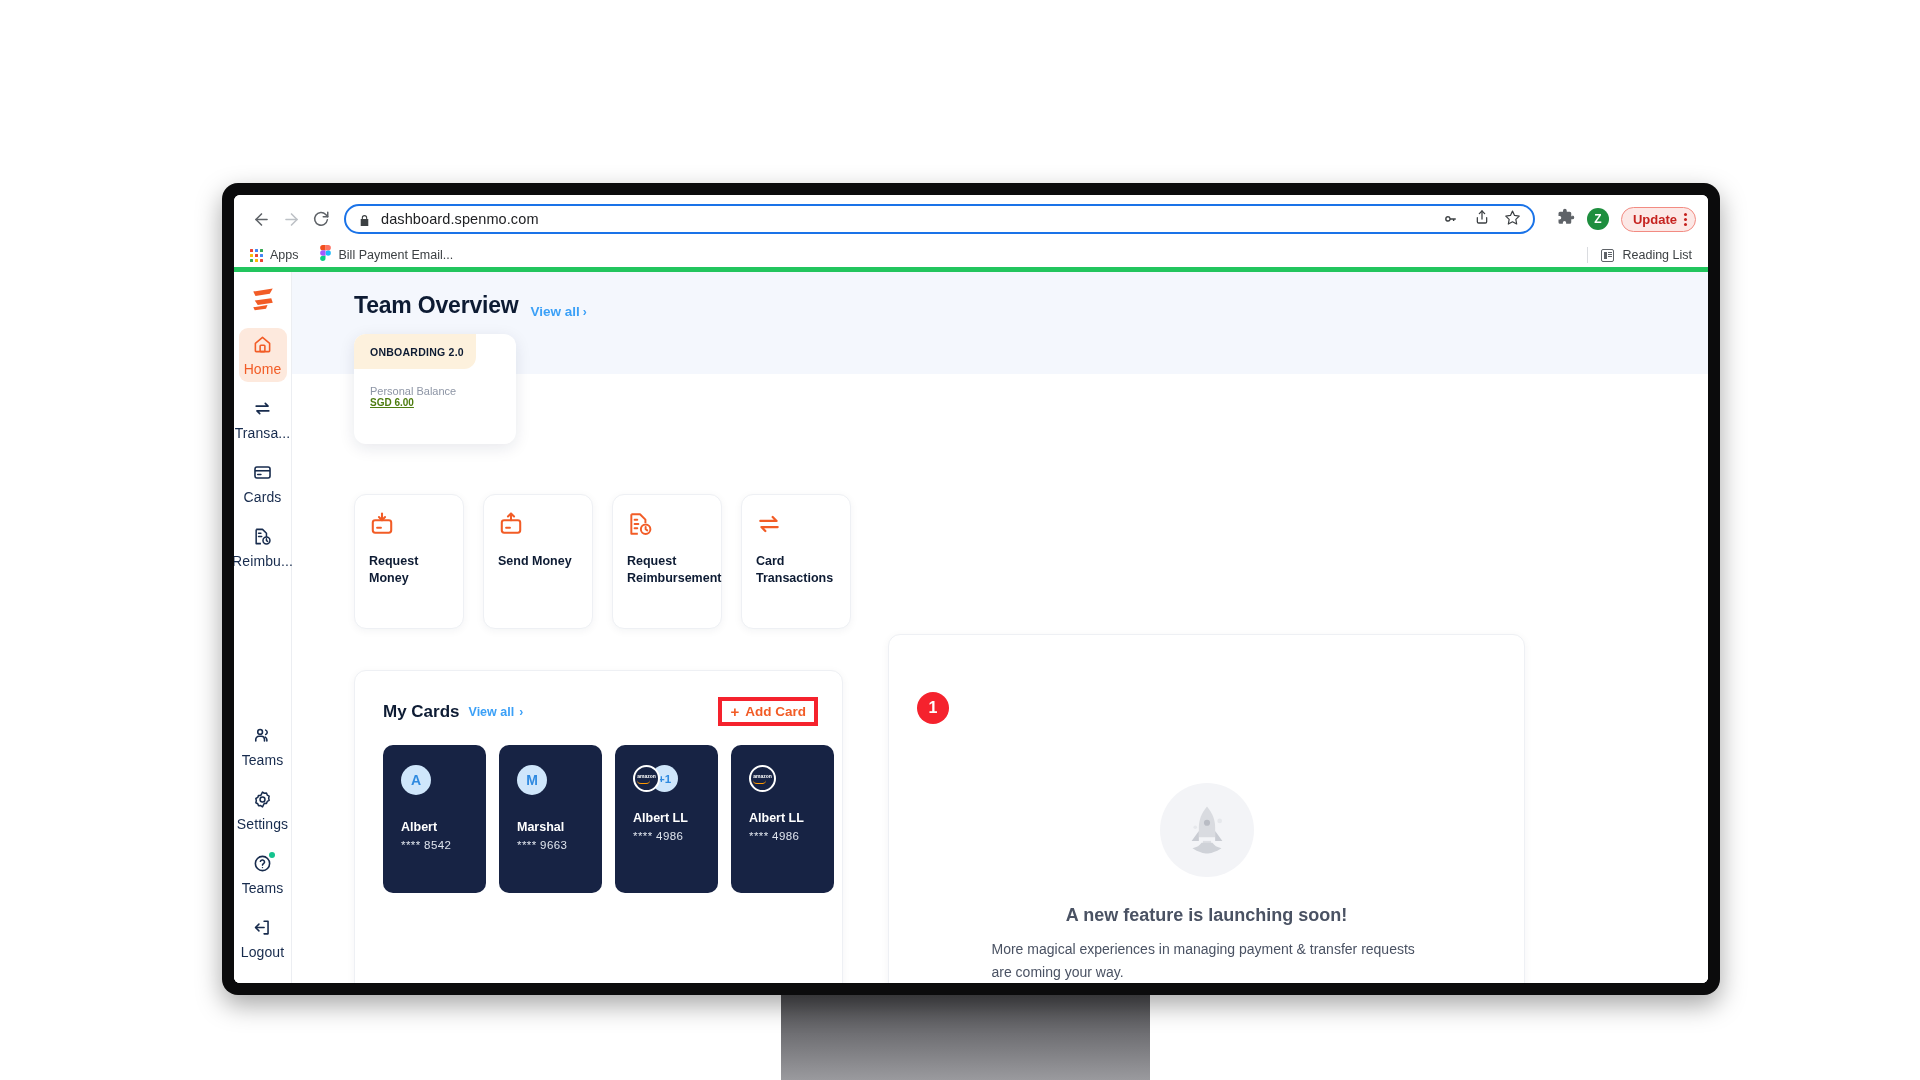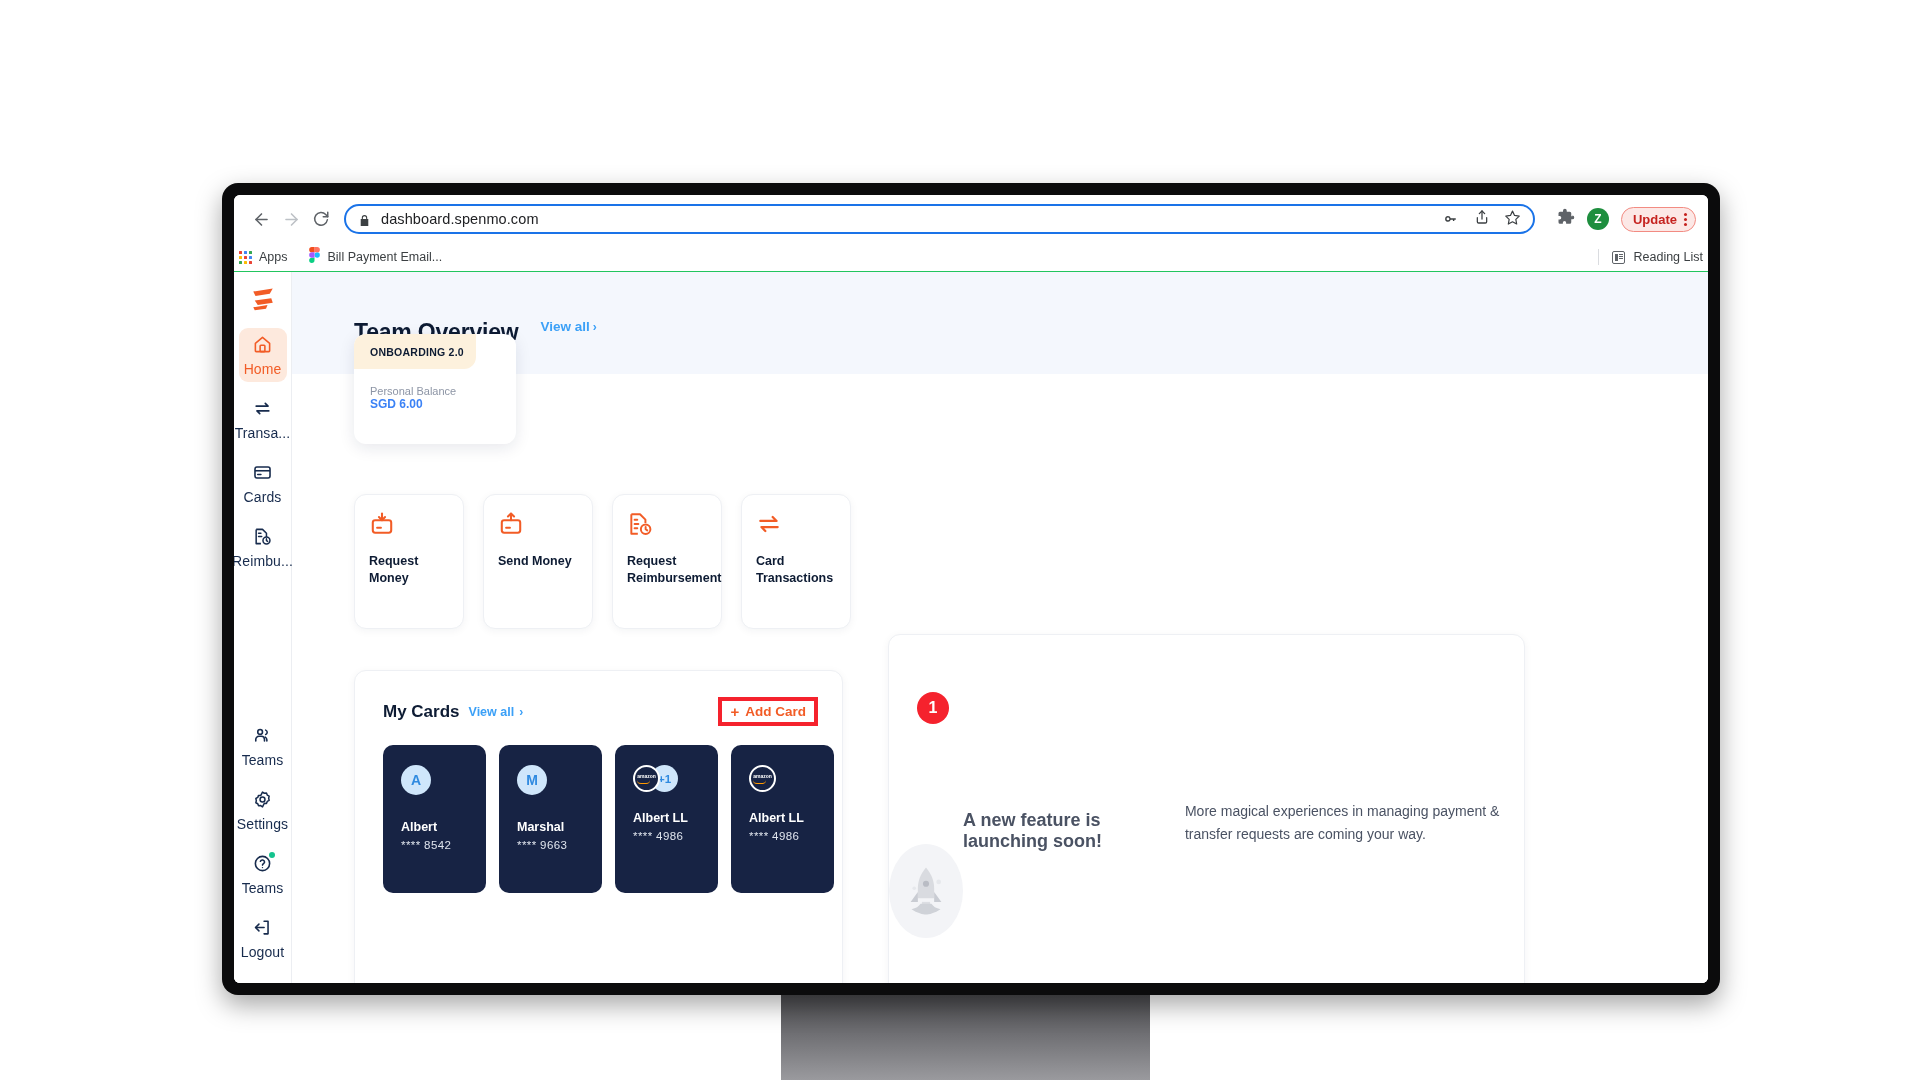--- a/index.html
+++ b/index.html
@@ -68,22 +68,22 @@
     display:flex; align-items:center; gap:7px;
     height:25px; padding:0 8px 0 11px;
     border:1.4px solid #f28b82; border-radius:14px; background:#fce8e6;
     color:#c5221f; font-size:13px; font-weight:bold;
   }
   .kebab { display:flex; flex-direction:column; gap:2px; }
   .kebab i { width:3px; height:3px; border-radius:50%; background:#c5221f; display:block; }
 
   .bookmarks {
     position:absolute; left:0; top:48px; width:1474px; height:29px;
-    background:#fff; display:flex; align-items:center; padding:0 5px;
-    border-bottom:1px solid #22c55e;
+    background:#fff; display:flex; align-items:center; padding:0 16px;
+    border-bottom:5px solid #22c55e;
   }
   .bm { display:flex; align-items:center; gap:7px; margin-right:20px; }
   .bm-label { font-size:12.5px; color:#3c4043; white-space:nowrap; }
   .apps-grid { display:grid; grid-template-columns:repeat(3,3px); grid-template-rows:repeat(3,3px); gap:2px; }
   .apps-grid i { width:3px; height:3px; border-radius:.5px; display:block; }
   .bm-right { margin-left:auto; display:flex; align-items:center; gap:9px; }
   .bm-divider { width:1px; height:16px; background:#dadce0; margin-right:4px; }
   .rl-icon { width:13px; height:13px; border:1.3px solid #5f6368; border-radius:2px; position:relative; }
   .rl-icon::before { content:""; position:absolute; left:2px; top:2px; width:3px; height:7px; background:#5f6368; }
   .rl-icon::after { content:""; position:absolute; left:6.5px; top:2.5px; width:4px; height:1px; background:#5f6368;
@@ -116,41 +116,41 @@
     border-radius:50%; background:#14c38e;
   }
 
   
   .content { flex:1; position:relative; overflow:hidden; background:#fff; }
   .hero {
     position:absolute; left:0; top:0; width:100%; height:102px;
     background:#f4f7fd;
   }
   .hero-title-row {
-    position:absolute; left:62px; top:20px; display:flex; align-items:flex-start; gap:22px;margin-top:27px;
+    position:absolute; left:62px; top:20px; display:flex; align-items:flex-end; gap:12px;
   }
   .hero-title { font-size:23px; font-weight:bold; color:#0d1b33; letter-spacing:-.2px; }
   .view-all { font-size:13.5px; font-weight:bold; color:#3ba0f7; display:flex; align-items:center; gap:3px; }
   .chev { font-size:12px; }
 
   
   .balance-card {
     position:absolute; left:62px; top:62px; width:162px; height:110px;
     background:#fff; border-radius:12px;
     box-shadow:0 4px 16px rgba(18,34,66,.10);
     overflow:hidden;
   }
   .ob-tab {
     background:#fdf1dd; border-bottom-right-radius:12px;
     padding:8px 12px 9px 16px; display:inline-block;
   }
   .ob-tab-text { font-size:10.5px; font-weight:bold; color:#0d1b33; letter-spacing:.25px; }
   .bal-body { padding:16px 16px 0 16px; }
   .bal-label { font-size:11px; color:#8d95a5; }
-  .bal-value { font-size:12px; font-weight:bold; color:#3b82f6; }
+  .bal-value { font-size:10px; font-weight:bold; color:#4d7c0f;text-decoration:underline; }
 
   
   .tiles { position:absolute; left:62px; top:222px; display:flex; gap:19px; }
   .tile {
     width:110px; height:135px; background:#fff;
     border:1px solid #eef0f4; border-radius:12px;
     box-shadow:0 2px 8px rgba(18,34,66,.05);
     padding:16px 14px 0 14px;
   }
   .tile-icon { color:#f25c26; height:34px; display:flex; align-items:flex-start; }
@@ -207,21 +207,21 @@
     font-size:16px; font-weight:bold;
     display:flex; align-items:center; justify-content:center;
     z-index:30;
   }
 
   
   .right-panel {
     position:absolute; left:596px; top:362px; width:637px; height:366px;
     background:#fff; border:1px solid #eef0f4; border-radius:12px;
     box-shadow:0 2px 8px rgba(18,34,66,.05);
-    display:flex; flex-direction:row; align-items:center;
+    display:flex; flex-direction:column; align-items:center;
   }
   .rocket-circle {
     width:94px; height:94px; border-radius:50%; background:#f3f4f7;
     margin-top:148px; display:flex; align-items:center; justify-content:center;
   }
   .empty-title { margin-top:28px; font-size:18px; font-weight:bold; color:#4a5263; }
   .empty-sub { margin-top:12px; font-size:14px; color:#4a5263; text-align:left; line-height:1.65; width:430px; }
 </style>
 </head>
 <body>

